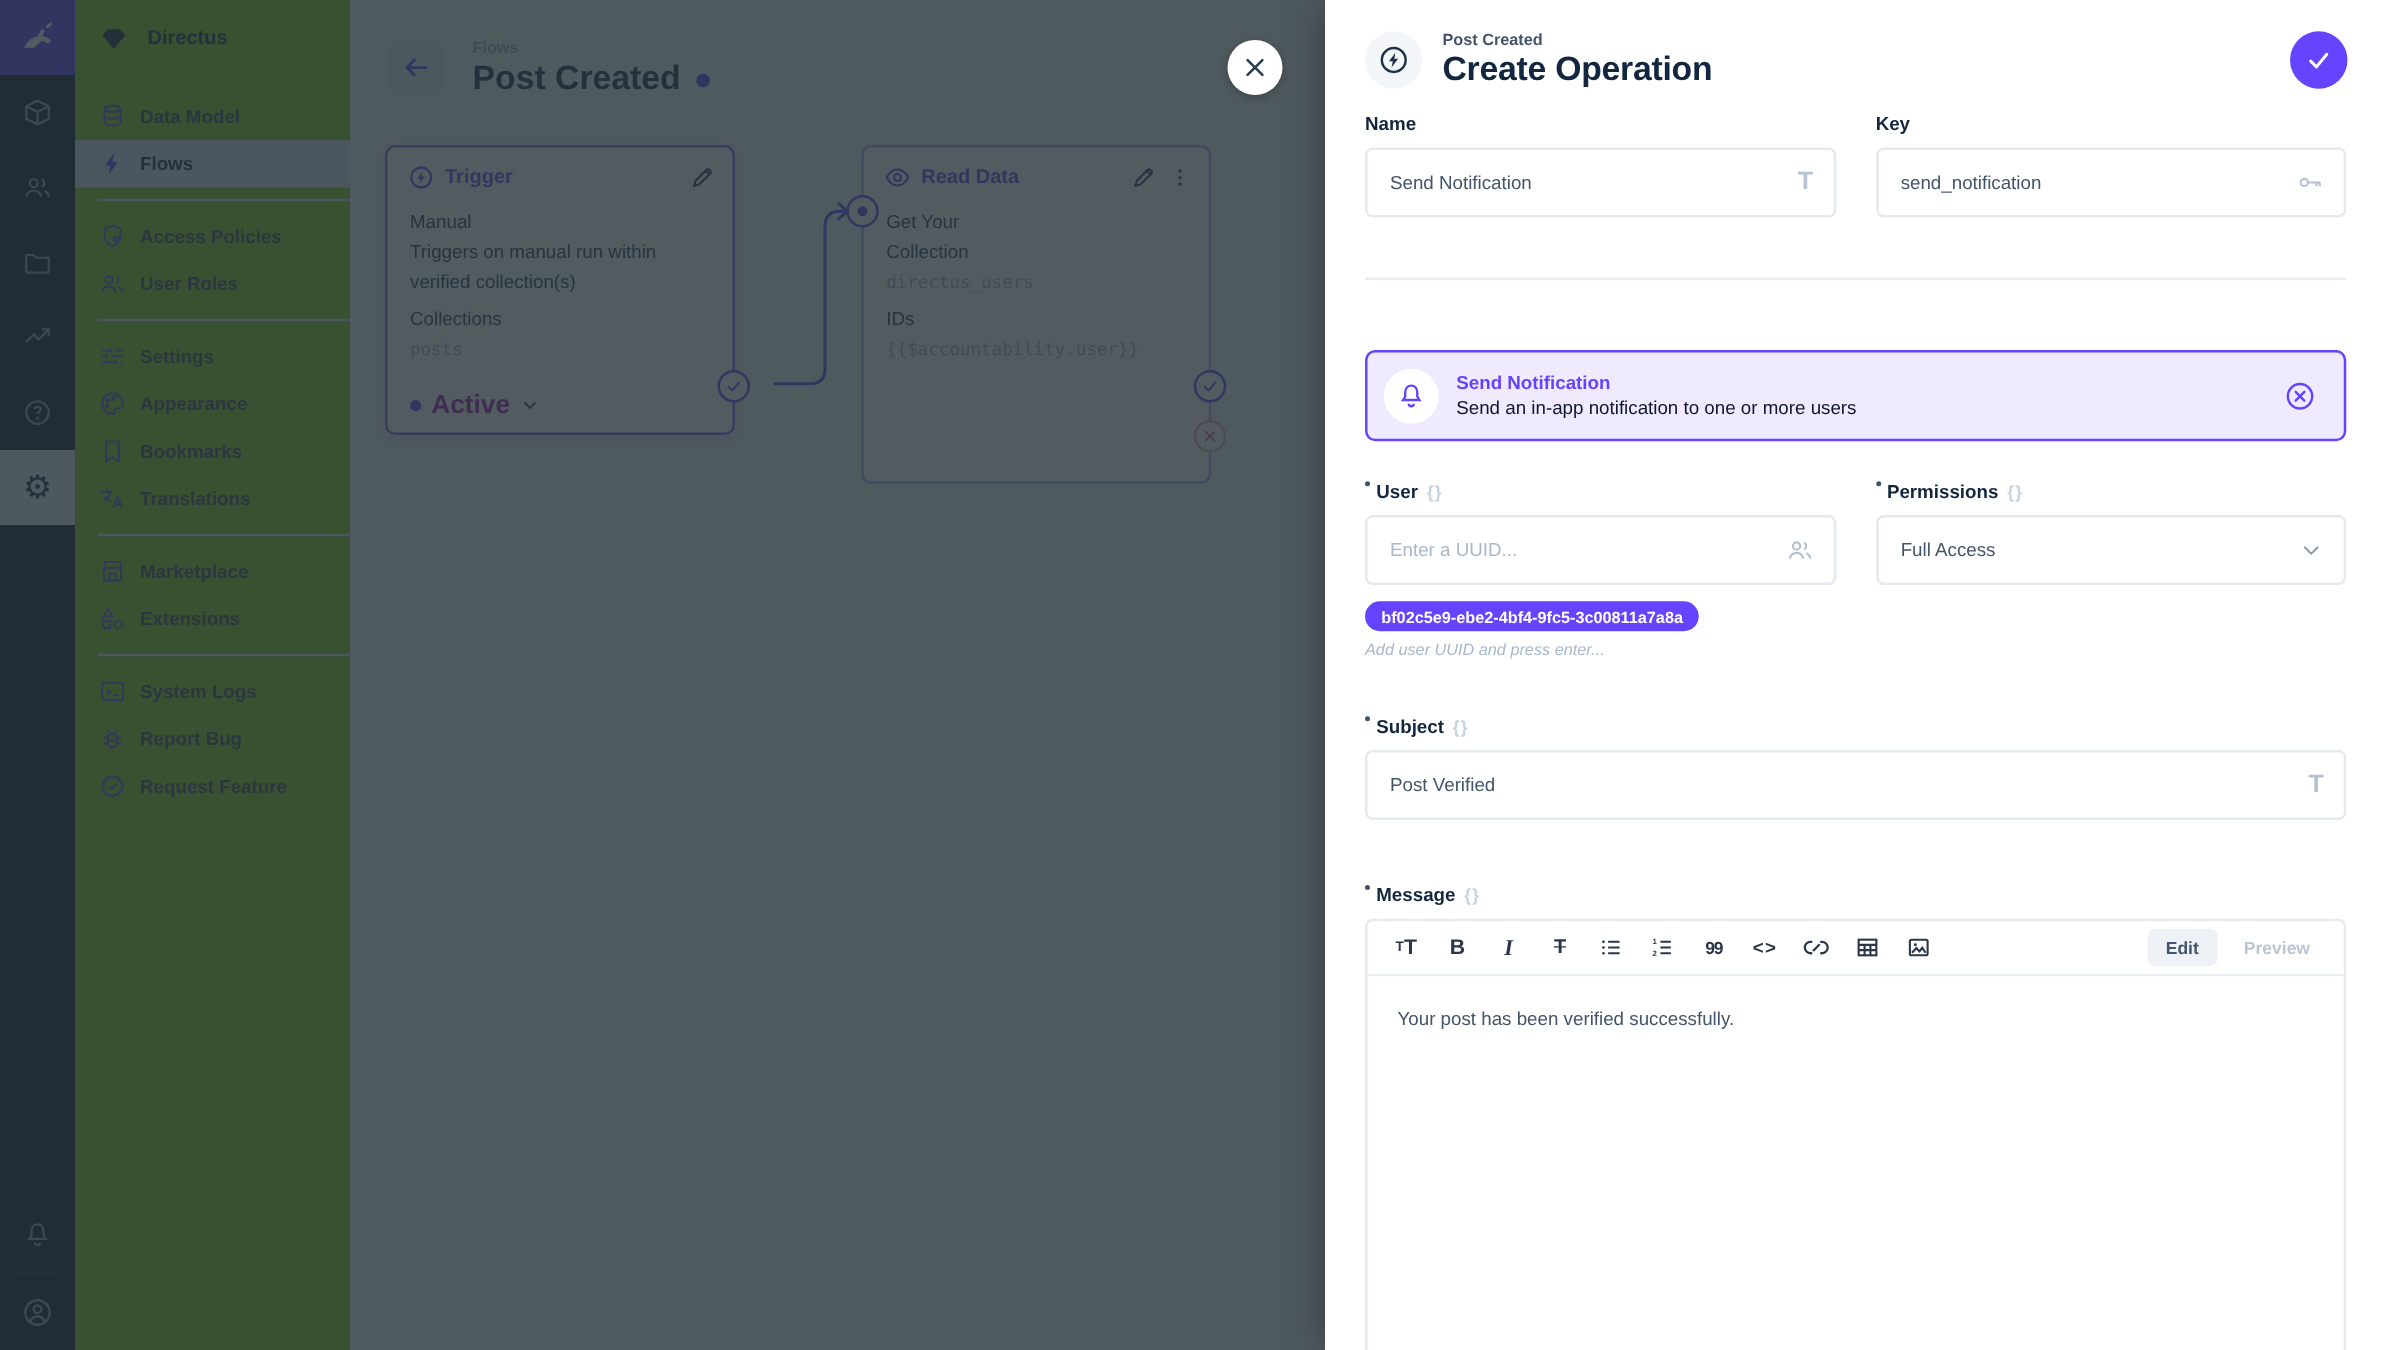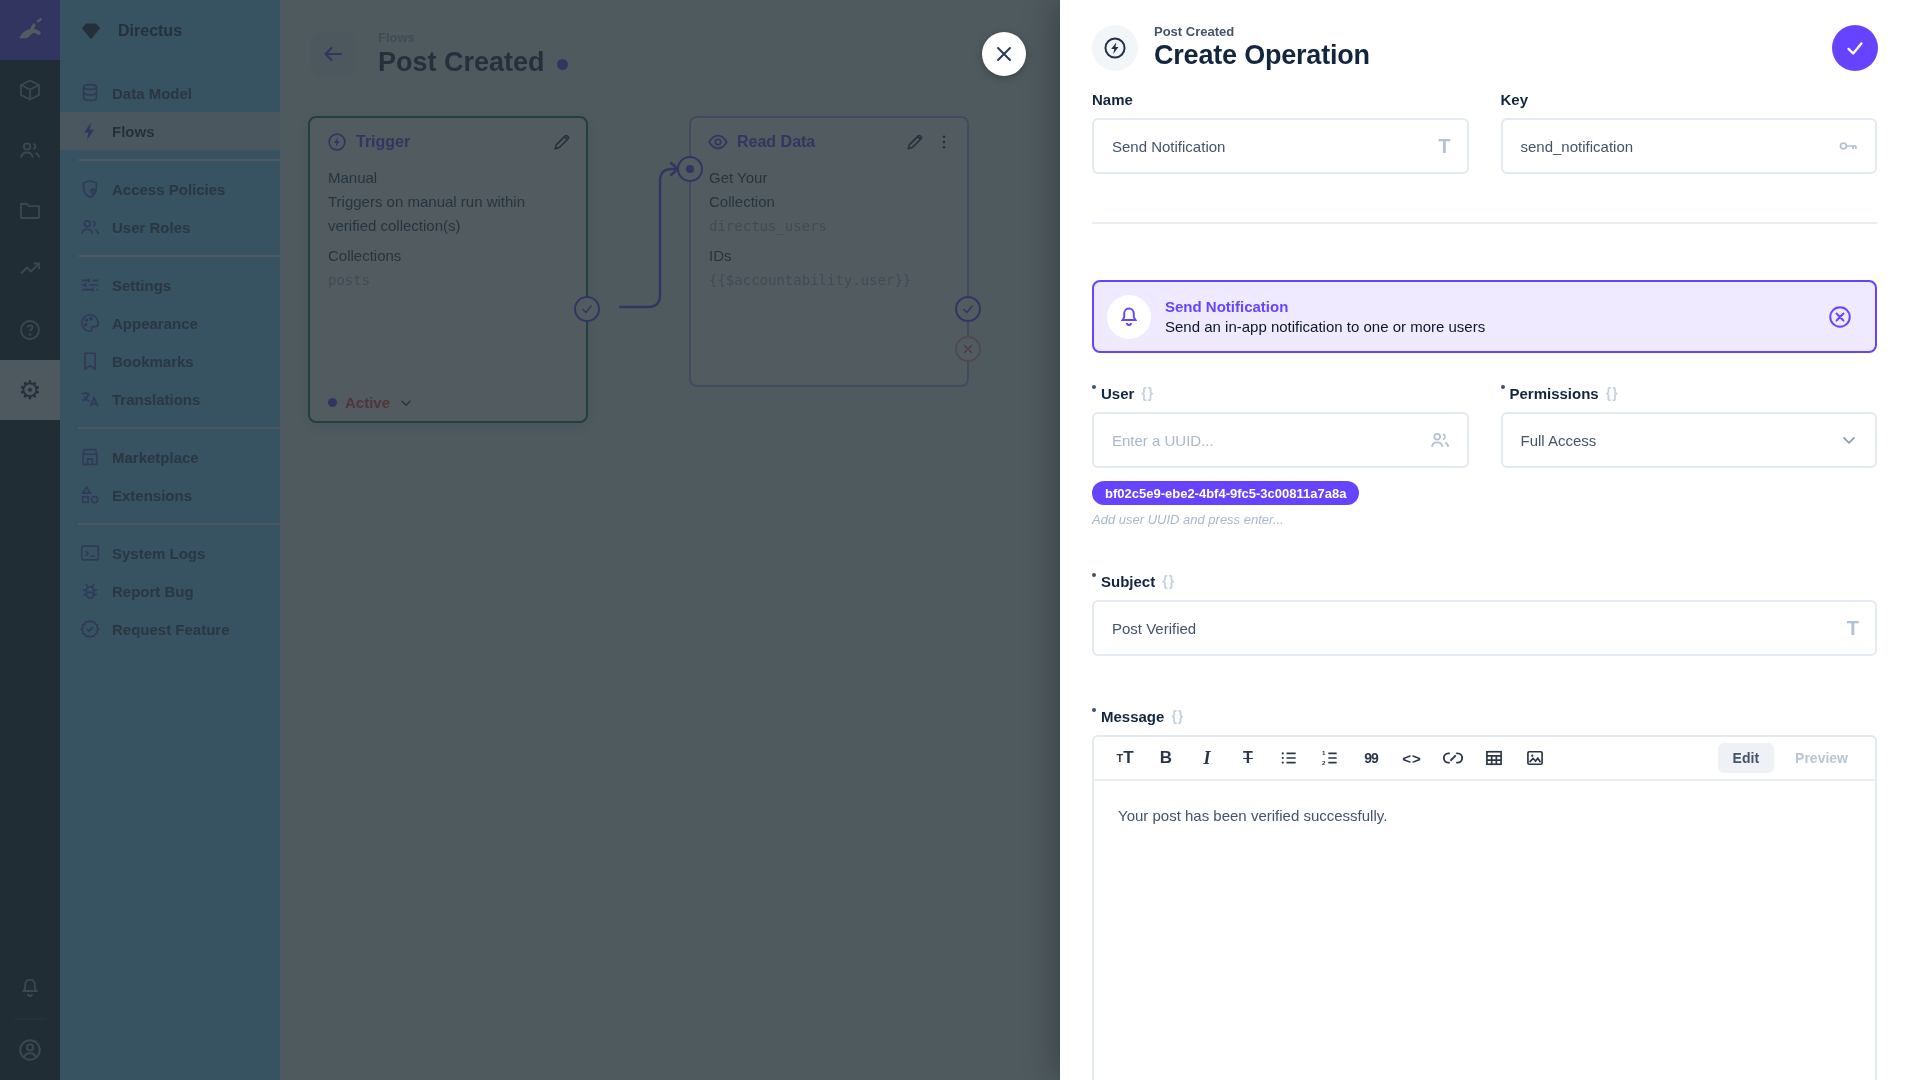--- a/index.html
+++ b/index.html
@@ -10,51 +10,51 @@
   
   .module-bar { position:absolute; left:0; top:0; width:60px; height:1080px; background:#0d1b28; z-index:1; }
   .logo-tile { width:60px; height:60px; background:#6644ff; display:flex; align-items:center; justify-content:center; }
   .mod-btn { width:60px; height:60px; display:flex; align-items:center; justify-content:center; color:#8ba0b6; }
   .mod-btn.active { background:#f0f4f9; color:#21304a; }
   .mod-bottom { position:absolute; bottom:0; left:0; width:60px; }
   .mod-sep { height:2px; background:#1d2d3d; margin:0 14px; }
   .gear-glyph { font-family:"DejaVu Sans",sans-serif; font-size:26px; line-height:1; }
 
   
-  .nav { position:absolute; left:60px; top:0; width:220px; height:1080px; background:#7dd3fc; z-index:1;text-align:right; }
+  .nav { position:absolute; left:60px; top:0; width:220px; height:1080px; background:#84cc16; z-index:1;text-align:right; }
   .project-head { display:flex; align-items:center; gap:14px; height:62px; padding:0 18px; }
   .project-name { font-size:16px; font-weight:700; color:#21304a; }
   .nav-list { padding-top:12px; }
   .nav-item { display:flex; align-items:center; gap:10px; height:38px; padding:0 18px; color:#3d4c63; }
   .nav-item.active { background:#e2eaf2; color:#172940; font-weight:700; }
   .nav-ic { width:24px; height:24px; display:flex; align-items:center; justify-content:center; color:#6055d6; flex:0 0 24px; }
   .nav-item.active .nav-ic { color:#6644ff; }
   .nav-label { font-size:15px; font-weight:600; }
   .nav-div { height:2px; background:#dfe7f0; margin:9px 0 9px 18px; }
 
   
   .canvas { position:absolute; left:280px; top:0; width:780px; height:1080px; background:#f4f8fb; z-index:1; }
   .canvas-head { position:absolute; left:30px; top:30px; display:flex; align-items:center; gap:22px; }
   .back-btn { width:46px; height:46px; border-radius:14px; background:#e7edf4; color:#6644ff;
     display:flex; align-items:center; justify-content:center; }
   .crumb { font-size:13px; font-weight:700; color:#9fb0c4; margin-bottom:2px; }
   .flow-title { font-size:27px; font-weight:800; color:#21304a; display:flex; align-items:center; gap:12px; }
   .unsaved-dot { width:11px; height:11px; border-radius:50%; background:#6644ff; margin-top:4px; }
 
   .panel { position:absolute; width:280px; background:#ffffff; border-radius:8px; }
-  .panel.trigger { left:28px; top:116px; height:307px; border:2px solid #15803d; box-shadow:0 4px 14px rgba(23,41,64,.12); }
+  .panel.trigger { left:28px; top:116px; height:232px; border:2px solid #8b5cf6; box-shadow:0 4px 14px rgba(23,41,64,.12); }
   .panel.operation { left:409px; top:116px; height:271px; border:2px solid rgba(102,68,255,.45); }
   .panel-head { display:flex; align-items:center; gap:8px; padding:13px 14px 0 16px; color:#6644ff; }
   .panel-title { font-size:16px; font-weight:700; flex:1 1 auto; }
   .panel-tools { display:flex; align-items:center; gap:10px; color:#21304a; }
   .panel-body { padding:13px 18px 0 18px; font-size:15px; color:#2b3c52; line-height:24px; }
   .panel-mono { font-family:"DejaVu Sans Mono","Liberation Mono",monospace; font-size:14px; color:#a4b4c9; }
   .panel-gap { height:6px; }
   .panel-foot { position:absolute; left:18px; bottom:10px; display:flex; align-items:center; gap:8px;
-    font-size:15px; font-weight:600; color:#ef4444; }
+    font-size:21px; font-weight:600; color:#a21caf; }
   .status-dot { width:9px; height:9px; border-radius:50%; background:#6644ff; }
   .conn { position:absolute; width:26px; height:26px; border-radius:50%; background:#fff;
     border:2px solid #6644ff; color:#6644ff; display:flex; align-items:center; justify-content:center; }
   .conn.reject { border-color:#eaa9b6; color:#e35169; }
   .conn-dot { width:8px; height:8px; border-radius:50%; background:#6644ff; }
   .flow-wire { position:absolute; left:0; top:0; z-index:0; }
 
   .close-btn { position:absolute; left:982px; top:32px; width:44px; height:44px; border-radius:50%;
     background:#ffffff; color:#2b3c52; display:flex; align-items:center; justify-content:center;
     z-index:6; box-shadow:0 2px 8px rgba(0,0,0,.25); }

